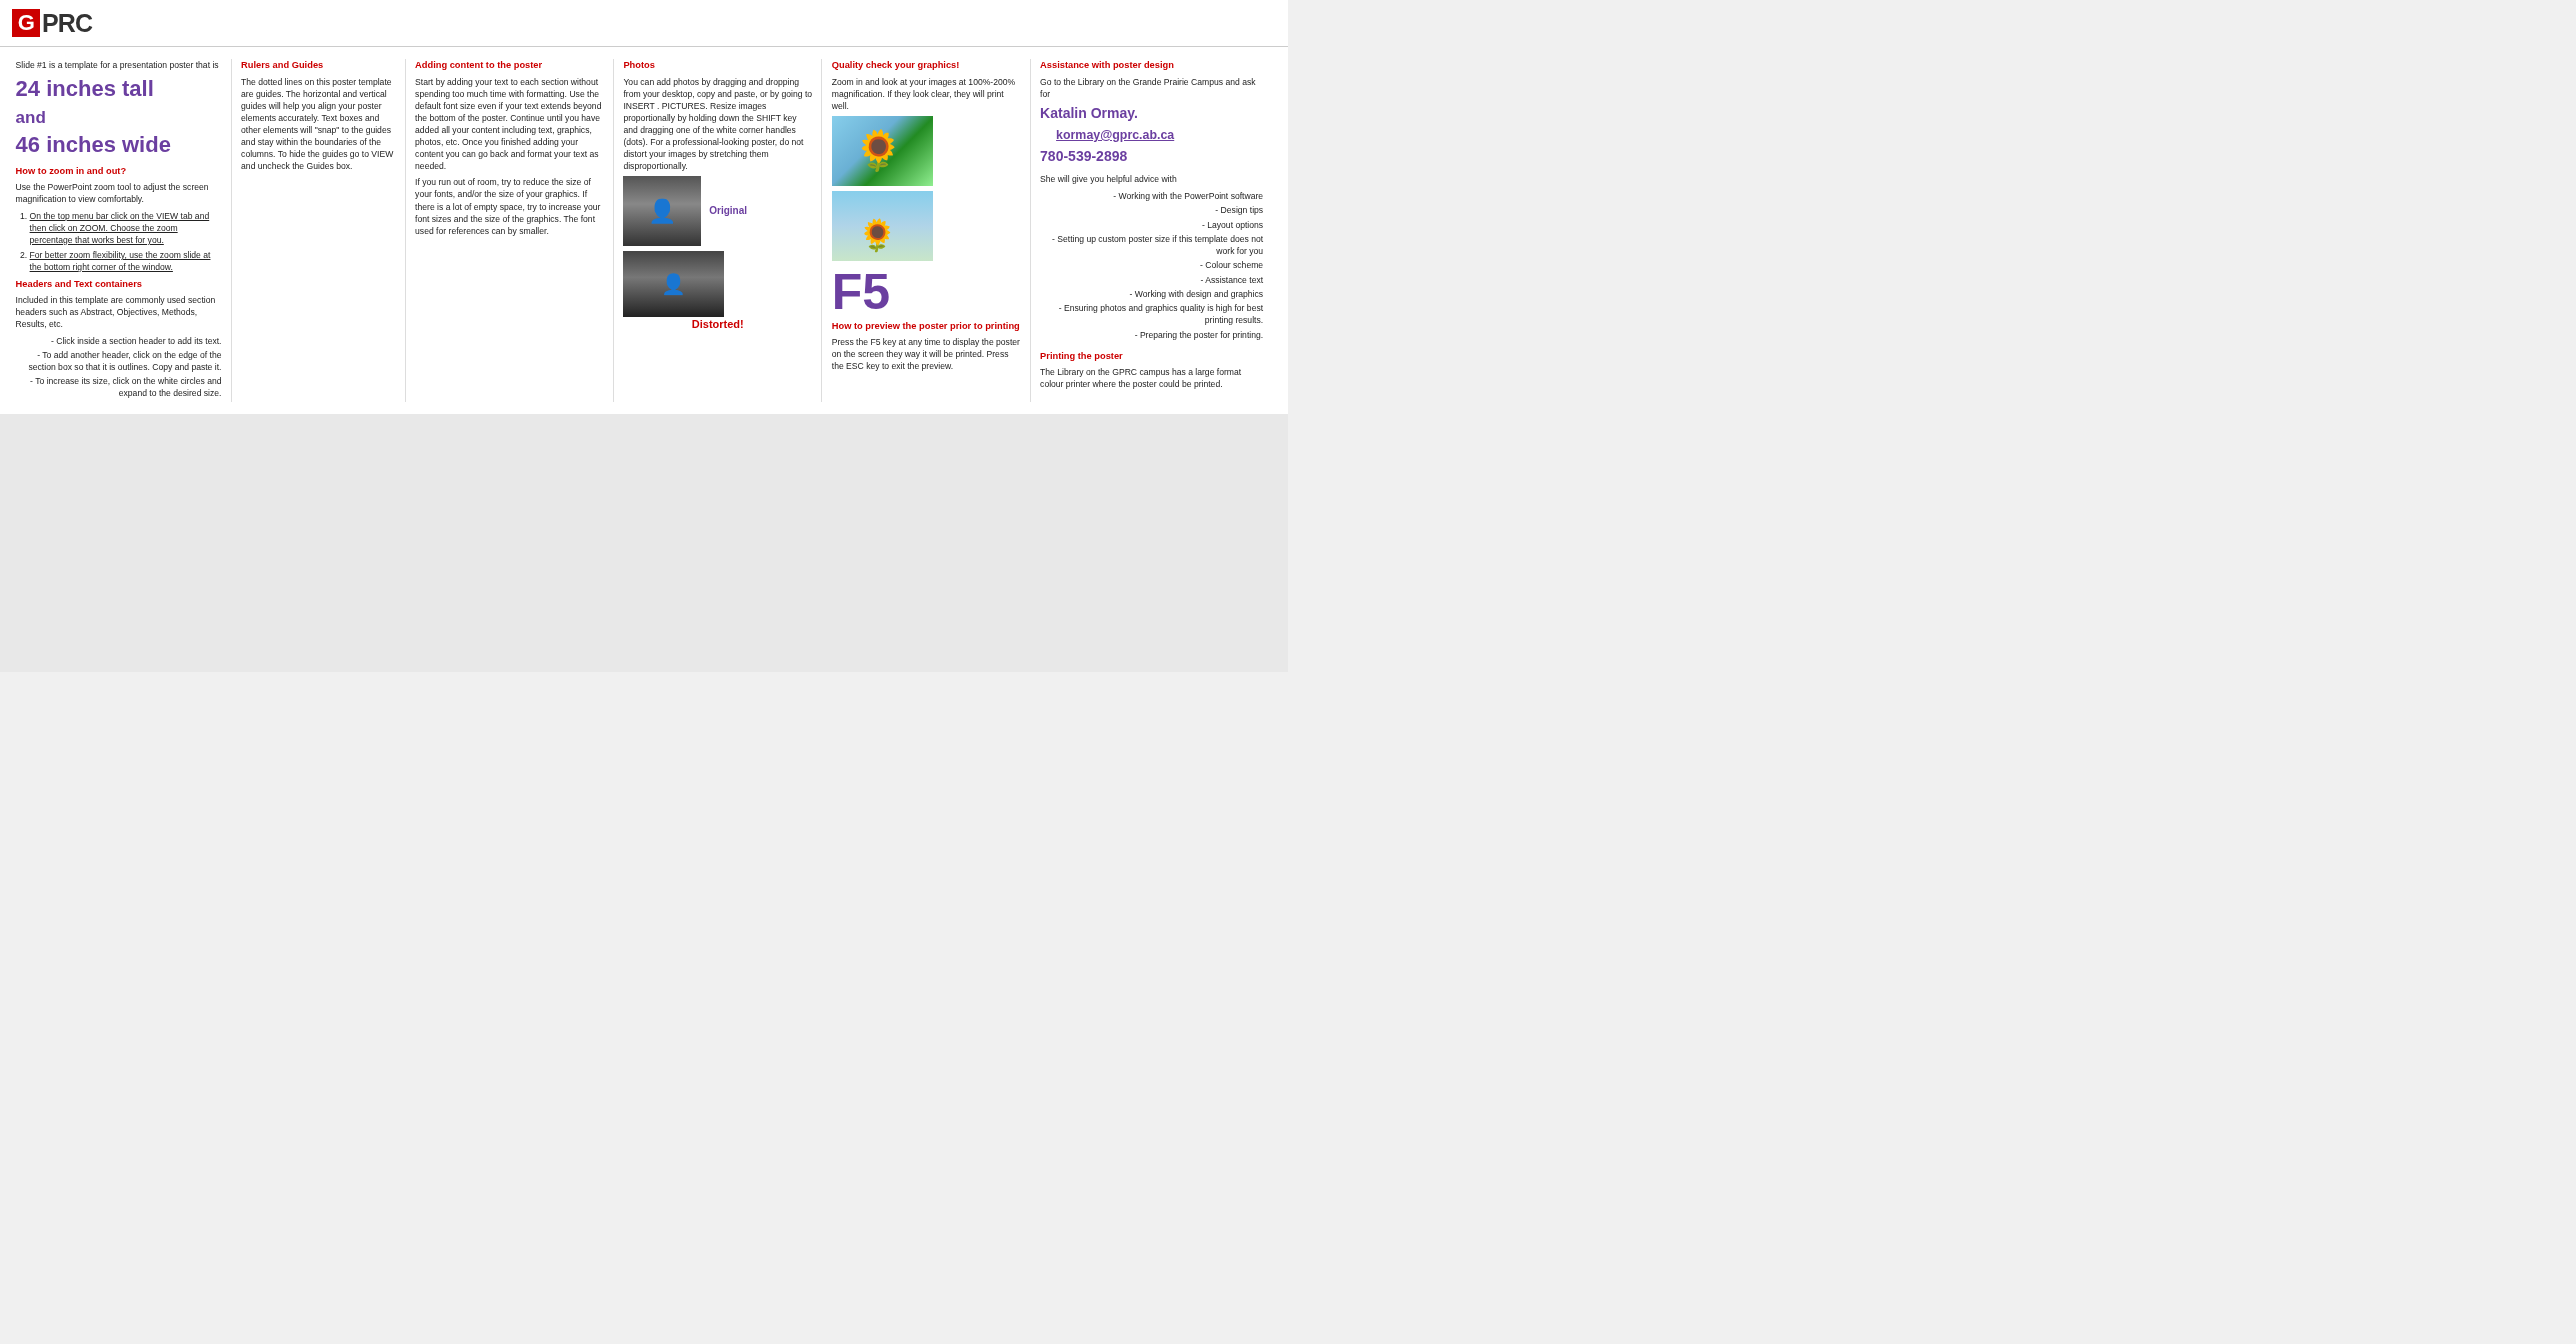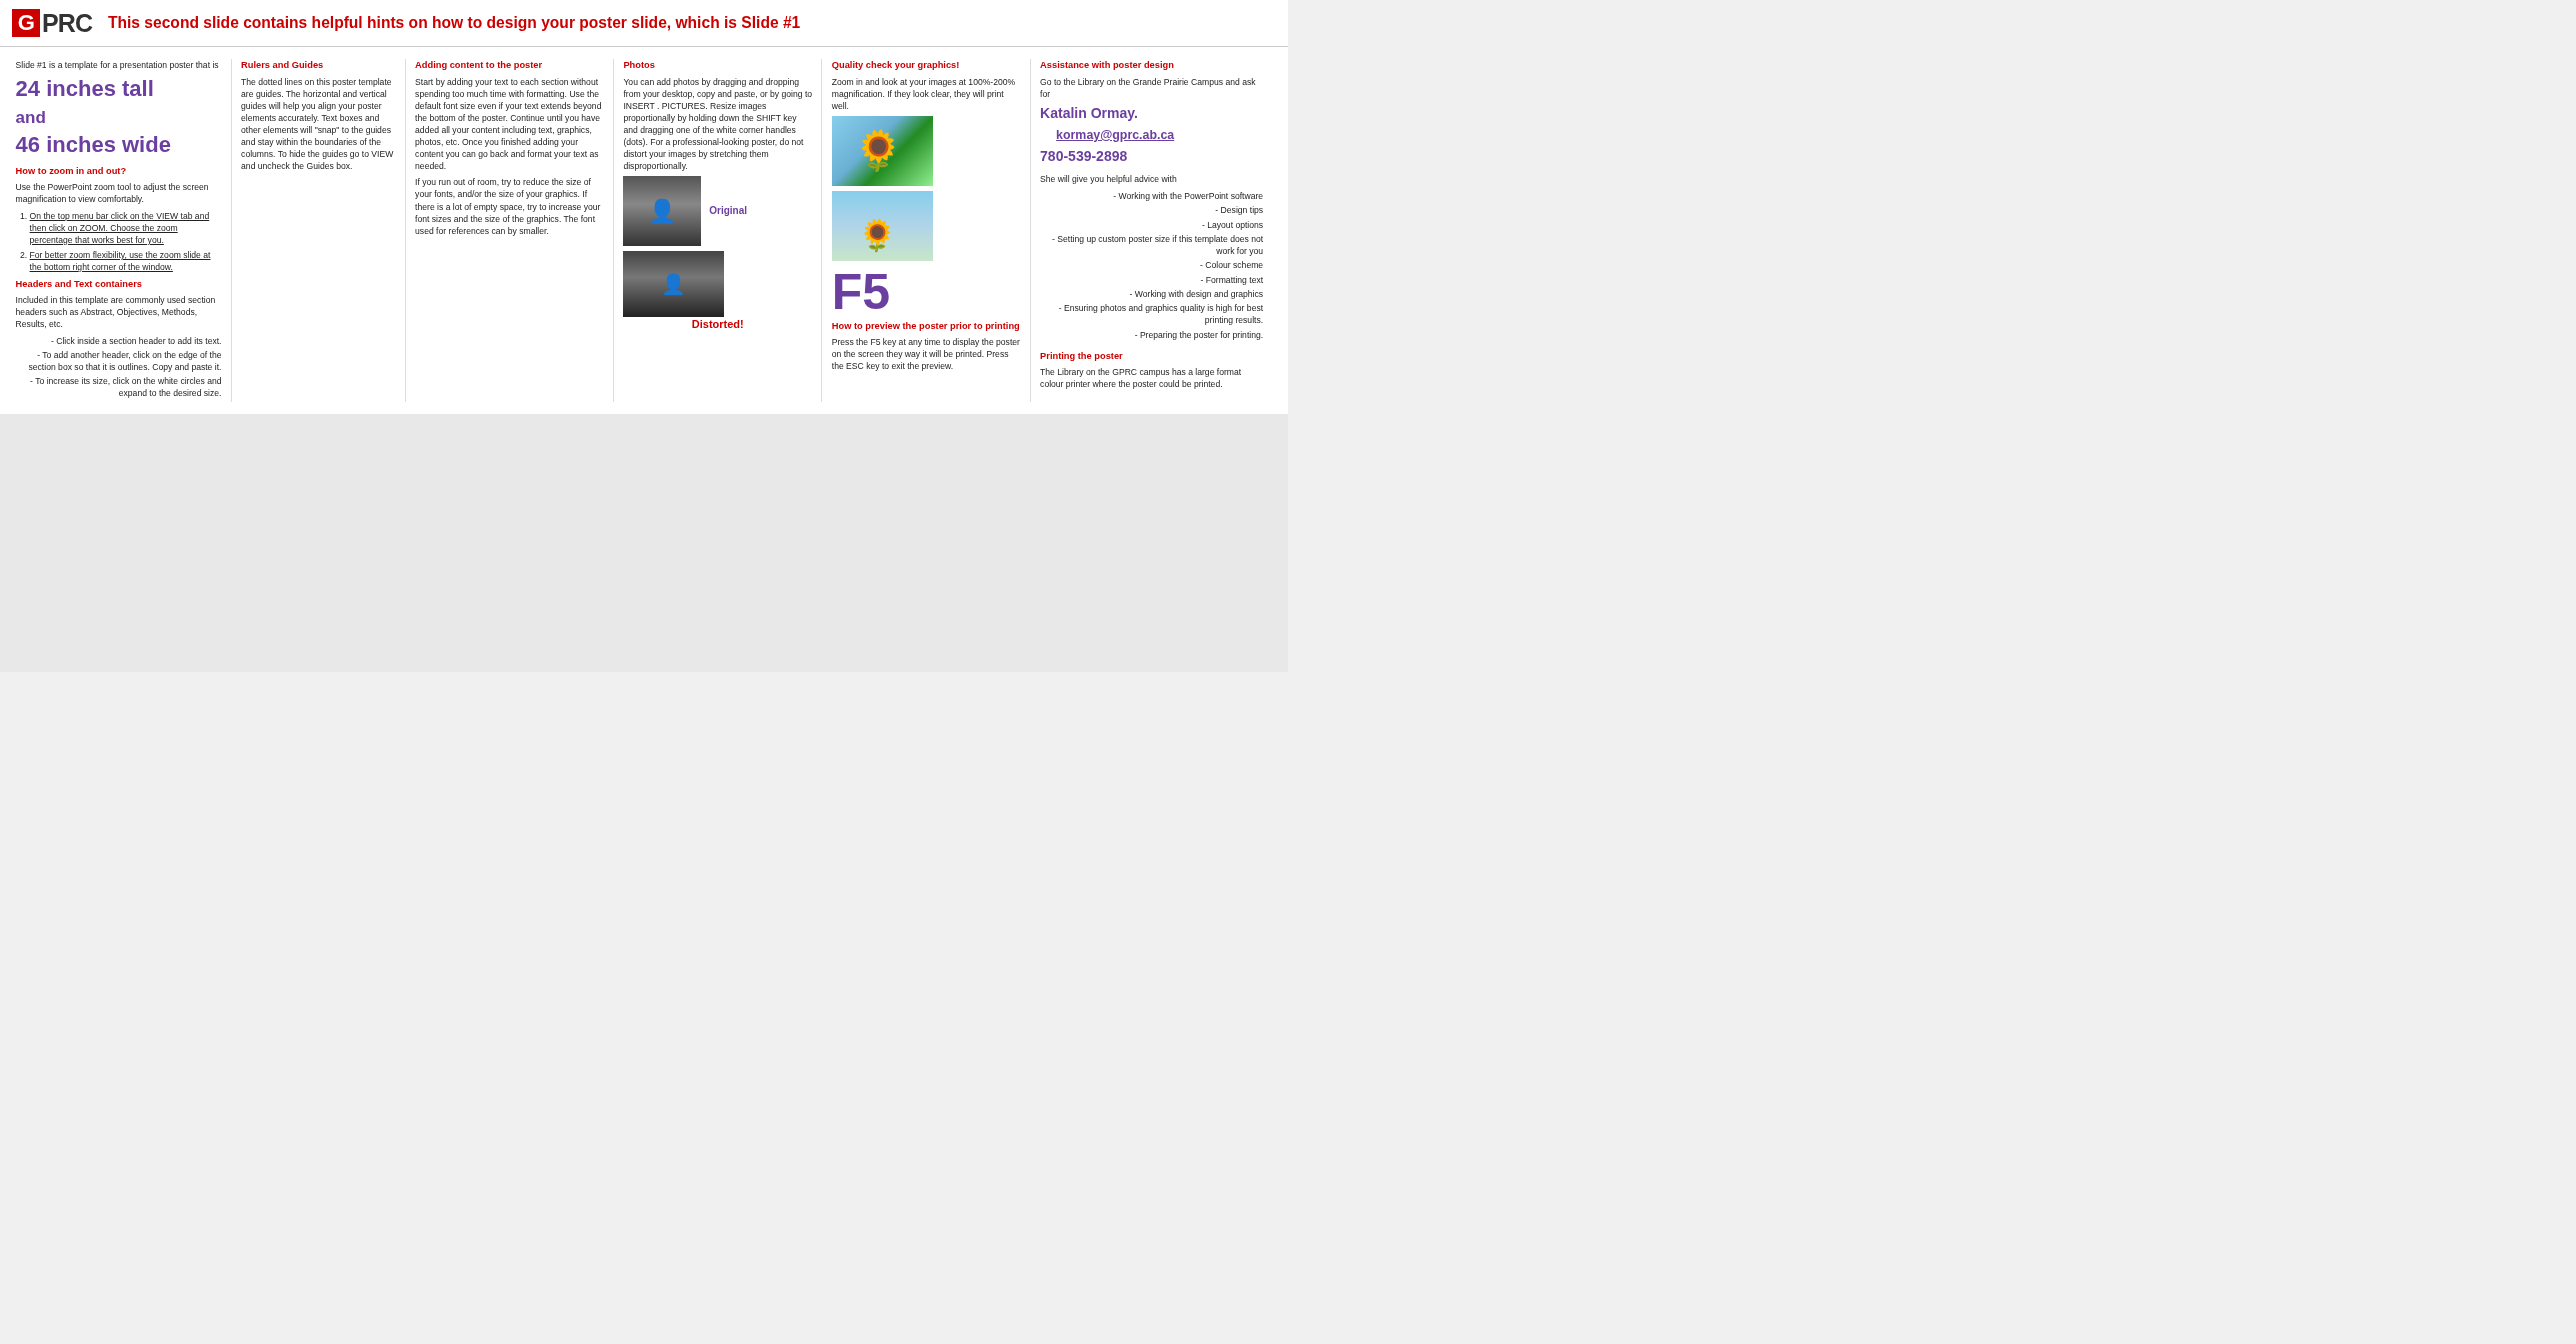--- a/index.html
+++ b/index.html
@@ -192,21 +192,20 @@
 
 <div class="page">
 
   <div class="header">
     <div class="logo">
       <div class="logo-box">
         <span>G</span>
       </div>
       <span class="logo-text">PRC</span>
     </div>
-    <div class="header-title">This second slide contains helpful hints on how to design your poster slide, which is Slide #1</div>
   </div>
 
   <div class="content-area">
 
     <div class="col" style="flex: 1.2;">
       <p>Slide #1 is a template for a presentation poster that is</p>
       <div class="big-text mb4">24 inches tall</div>
       <div class="and-text mb4">and</div>
       <div class="big-text mb8">46 inches wide</div>
       <div class="section-title">How to zoom in and out?</div>
@@ -268,21 +267,21 @@
       <div class="purple-name mb4">Katalin Ormay.</div>
       <div class="purple-link mb4">kormay@gprc.ab.ca</div>
       <div class="purple-phone mb8">780-539-2898</div>
       <p>She will give you helpful advice with</p>
       <ul class="dash-list mb12">
         <li>Working with the PowerPoint software</li>
         <li>Design tips</li>
         <li>Layout options</li>
         <li>Setting up custom poster size if this template does not work for you</li>
         <li>Colour scheme</li>
-        <li>Formatting text</li>
+        <li>Assistance text</li>
         <li>Working with design and graphics</li>
         <li>Ensuring photos and graphics quality is high for best printing results.</li>
         <li>Preparing the poster for printing.</li>
       </ul>
       <div class="section-title">Printing the poster</div>
       <p>The Library on the GPRC campus has a large format colour printer where the poster could be printed.</p>
     </div>
 
   </div>
 </div>

